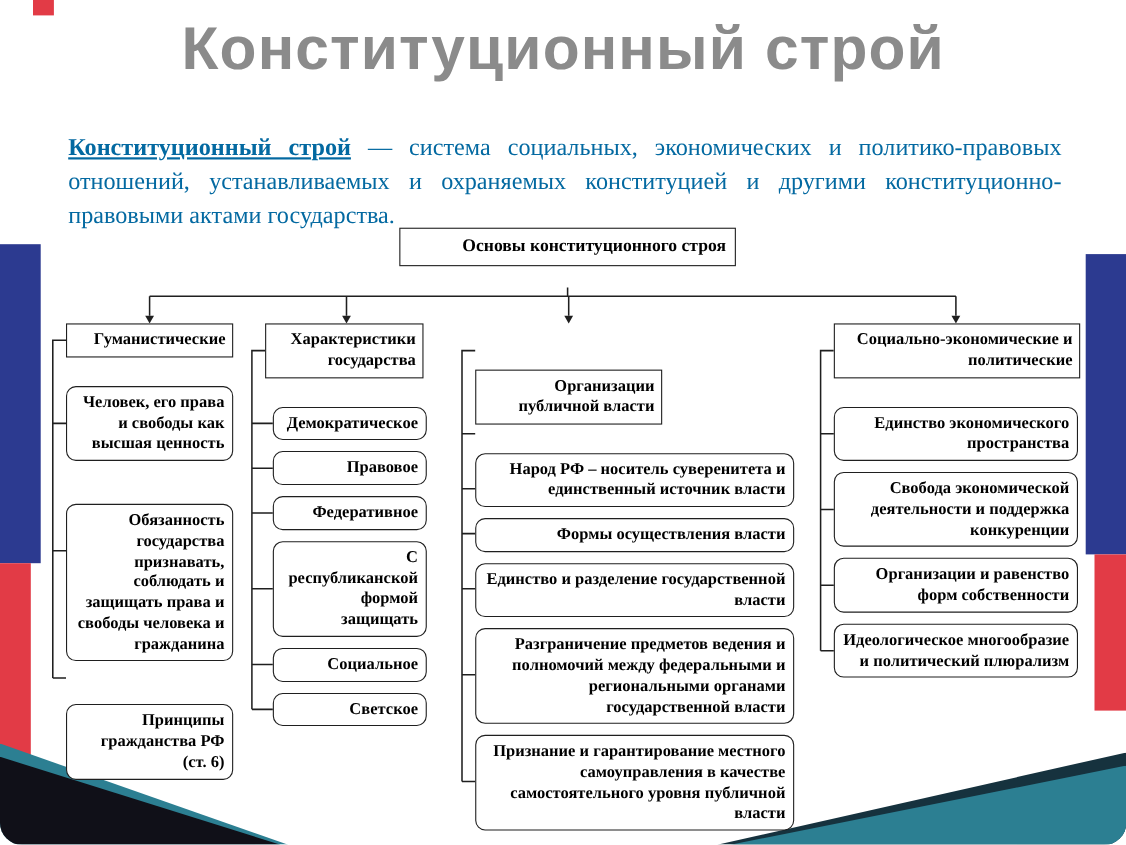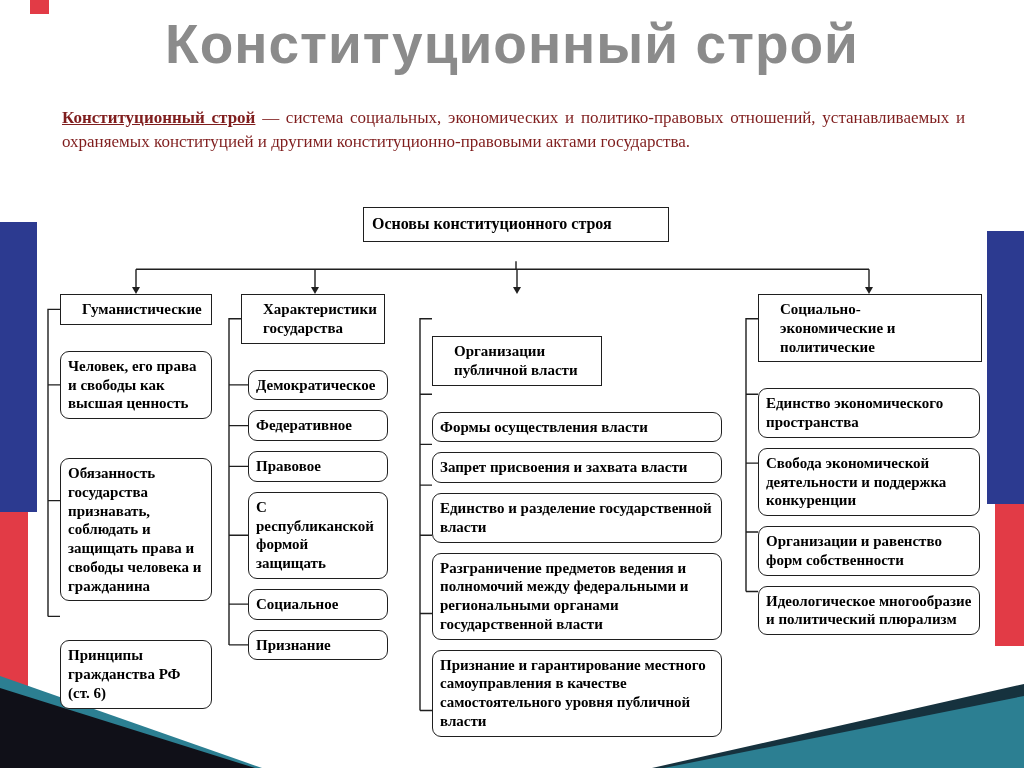--- a/index.html
+++ b/index.html
@@ -1,19 +1,19 @@
 <!DOCTYPE html>
 <html lang="ru" style="--flag-blue: #2c3a90; --flag-red: #e23b46; --teal: #2c7f92; --navy: #16323e; --dark: #101018; --title-gray: #8b8b8b;"><head>
 <meta charset="utf-8">
 <style>
   * { margin:0; padding:0; box-sizing:border-box; }
   html,body { width:1024px; height:768px; }
   body { font-family:"Liberation Serif", serif; background:#fff; }
 
-  .slide { position:relative; width:1024px; height:768px; background:#fff; overflow:hidden; }
+  .slide { position:relative; width:1024px; height:768px; background:#fff; overflow:hidden;border-radius:20px; }
 
   
   .deco { position:absolute; }
   .corner-red      { left:30px; top:0; width:19px; height:14px; background:var(--flag-red); }
   .band-left-blue  { left:0; top:222px; width:37px; height:290px; background:var(--flag-blue); }
   .band-left-red   { left:0; top:512px; width:28px; height:190px; background:var(--flag-red); }
   .band-right-blue { right:0; top:231px; width:37px; height:273px; background:var(--flag-blue); }
   .band-right-red  { right:0; top:504px; width:29px; height:142px; background:var(--flag-red); }
   .wedge-bl-teal { left:0; bottom:0; width:262px; height:92px; background:var(--teal); clip-path:polygon(0 0,100% 100%,0 100%); }
   .wedge-bl-dark { left:0; bottom:0; width:255px; height:80px; background:var(--dark); clip-path:polygon(0 0,100% 100%,0 100%); }
@@ -21,33 +21,33 @@
   .wedge-br-teal { right:0; bottom:0; width:360px; height:72px; background:var(--teal); clip-path:polygon(0 100%,100% 0,100% 100%); }
 
   .title {
     position:absolute; top:12px; left:0; width:100%;
     text-align:center; font-family:"Liberation Sans", sans-serif;
     font-weight:bold; font-size:55px; letter-spacing:1px;
     color:var(--title-gray);
   }
 
   .definition {
-    position:absolute; top:106px; left:62px; width:903px;
-    font-size:17px; line-height:1.42; text-align:justify; color:#7f1d1d;
+    position:absolute; top:118px; left:62px; width:903px;
+    font-size:22px; line-height:1.42; text-align:justify; color:#0369a1;
   }
   .def-term { font-weight:bold; text-decoration:underline; }
 
   .diagram { position:absolute; left:45px; top:207px; width:940px; height:550px; }
   .connectors { position:absolute; left:0; top:0; }
 
-  .box { background:#fff; border:1.4px solid #1f1f1f; font-weight:bold; text-align:left; color:#000; }
+  .box { background:#fff; border:1.4px solid #1f1f1f; font-weight:bold; text-align:right; color:#000; }
   .root-box { position:absolute; left:318px; top:0; width:306px; padding:6px 8px; font-size:16px; line-height:1.3; }
   .root-sub { font-size:15px; }
   .col { position:absolute; top:87px; }
-  .header { padding:5px 21px; font-size:15px; line-height:1.25; margin-bottom:26px; }
+  .header { padding:5px 6px; font-size:15px; line-height:1.25; margin-bottom:26px; }
   .items { display:flex; flex-direction:column; gap:10px; }
   .item { border-radius:9px; padding:5px 7px; font-size:15px; line-height:1.25; width:100%; }
 </style>
 </head>
 <body>
 
 <div class="slide">
 
   <div class="deco corner-red"></div>
   <div class="deco band-left-blue"></div>
@@ -80,32 +80,32 @@
       <div class="items" style="margin-left: 0px; width: 152px; gap: 39px;">
           <div class="box item">Человек, его права и свободы как высшая ценность</div>
           <div class="box item">Обязанность государства признавать, соблюдать и защищать права и свободы человека и гражданина</div>
           <div class="box item">Принципы гражданства РФ (ст. 6)</div>
         </div>
     </div>
       <div class="col" style="left: 196px; width: 148px;">
       <div class="box header" style="width: 144px;">Характеристики государства</div>
       <div class="items" style="margin-left: 7px; width: 140px;">
           <div class="box item">Демократическое</div>
+          <div class="box item">Правовое</div>
           <div class="box item">Федеративное</div>
-          <div class="box item">Правовое</div>
           <div class="box item">С республиканской формой защищать</div>
           <div class="box item">Социальное</div>
-          <div class="box item">Признание</div>
+          <div class="box item">Светское</div>
         </div>
     </div>
       <div class="col" style="left: 387px; width: 290px; margin-top: 42px;">
       <div class="box header" style="width: 170px;">Организации публичной власти</div>
       <div class="items" style="margin-left: 0px; width: 290px;">
+          <div class="box item">Народ РФ – носитель суверенитета и единственный источник власти</div>
           <div class="box item">Формы осуществления власти</div>
-          <div class="box item">Запрет присвоения и захвата власти</div>
           <div class="box item">Единство и разделение государственной власти</div>
           <div class="box item">Разграничение предметов ведения и полномочий между федеральными и региональными органами государственной власти</div>
           <div class="box item">Признание и гарантирование местного самоуправления в качестве самостоятельного уровня публичной власти</div>
         </div>
     </div>
       <div class="col" style="left: 713px; width: 222px;">
       <div class="box header" style="width: 224px;">Социально-экономические и политические</div>
       <div class="items" style="margin-left: 0px; width: 222px;">
           <div class="box item">Единство экономического пространства</div>
           <div class="box item">Свобода экономической деятельности и поддержка конкуренции</div>

